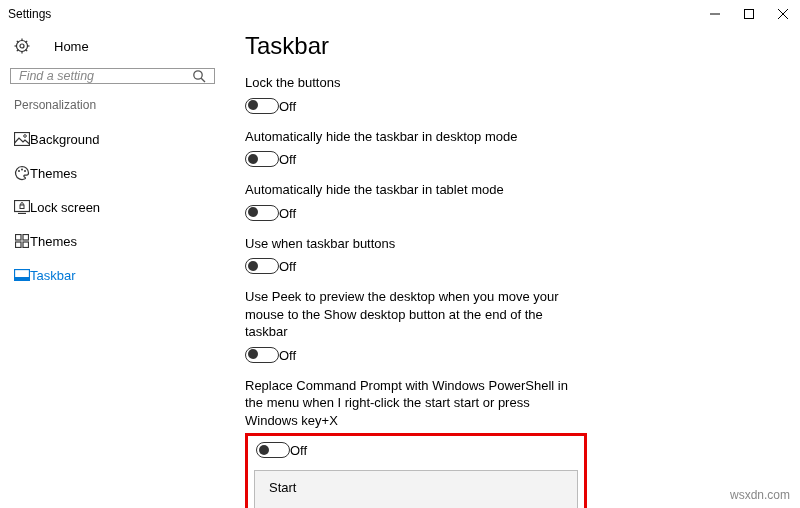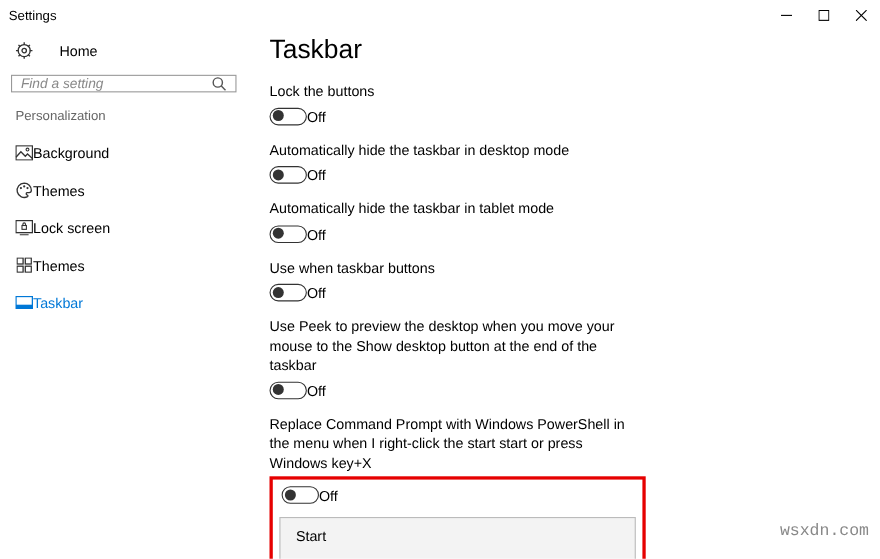--- a/index.html
+++ b/index.html
@@ -36,21 +36,21 @@
   .toggle-text { font-size: 13px; }
 
   
   .highlight { border: 3px solid #e60000; padding: 2px 6px 8px 6px; width: 342px; margin-top: -2px; }
 
   
   .dropdown { margin-top: 10px; border: 1px solid #bbb; background: #f3f3f3; }
   .option { padding: 9px 14px; font-size: 13px; cursor: default; }
 
   
-  .watermark { position: absolute; bottom: 17px; right: 10px; font-size: 15px; color: #888; font-family: Liberation Mono, monospace; }
+  .watermark { position: absolute; bottom: 6px; right: 10px; font-size: 12px; color: #888; }
 
   svg { display: block; }
 </style>
 </head>
 <body>
 
 <div class="titlebar">
   <span class="title">Settings</span>
 </div>
 <div class="win-controls">

